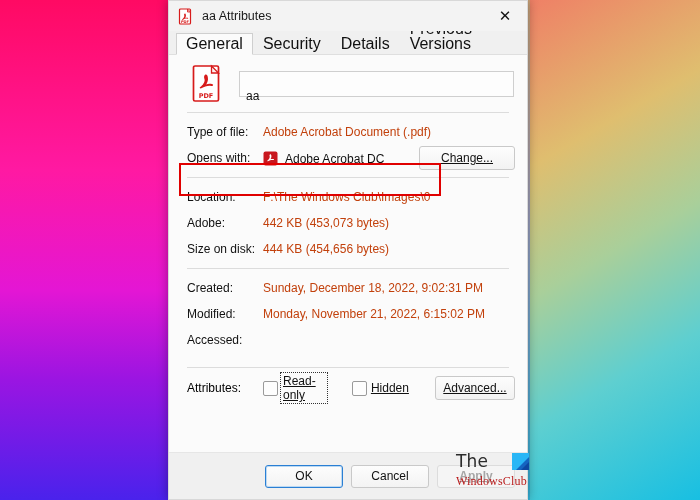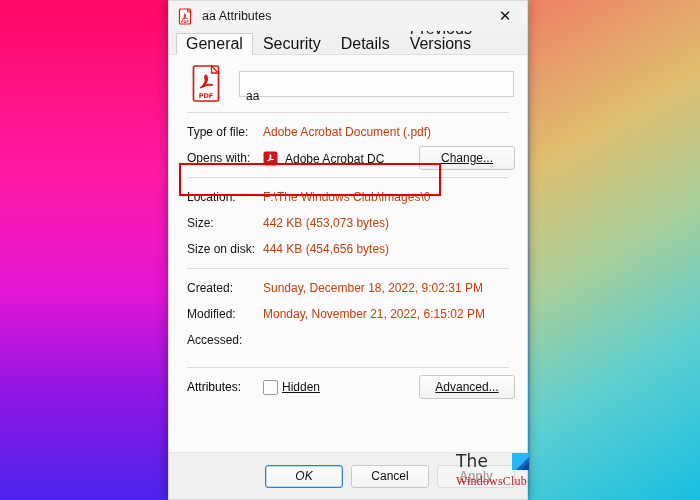--- a/index.html
+++ b/index.html
@@ -290,21 +290,20 @@
     background: linear-gradient(to bottom, #fdfdfd, #f3f3f3);
     border: 1px solid #c9c9c9;
     border-radius: 3px;
     color: #111;
     cursor: default;
     box-sizing: border-box;
   }
   .fbtn.default {
     border: 1px solid #2a7fd4;
     box-shadow: 0 0 0 1px #bcd9f2 inset;
-    font-style: italic;
   }
   .fbtn.disabled {
     color: #a6a6a6;
     background: #f5f5f5;
     border-color: #dcdcdc;
   }
   .fbtn.disabled u { text-decoration: underline; font-weight: bold; }
 </style>
 </head>
 <body>
@@ -370,21 +369,21 @@
         <span class="btn small"><u>Change...</u></span>
       </div>
 
       <div class="sep"></div>
 
       <div class="row">
         <span class="lbl">Location:</span>
         <span class="val">F:\The Windows Club\Images\0</span>
       </div>
       <div class="row">
-        <span class="lbl">Size:</span>
+        <span class="lbl">Adobe:</span>
         <span class="val">442 KB (453,073 bytes)</span>
       </div>
       <div class="row">
         <span class="lbl">Size on disk:</span>
         <span class="val">444 KB (454,656 bytes)</span>
       </div>
 
       <div class="sep"></div>
 
       <div class="row">
@@ -396,20 +395,24 @@
         <span class="val">Monday, November 21, 2022, 6:15:02 PM</span>
       </div>
       <div class="row">
         <span class="lbl">Accessed:</span>
       </div>
 
       <div class="sep" style="margin-top:14px;"></div>
 
       <div class="attr-row">
         <span class="lbl">Attributes:</span>
+        <span class="chk-wrap">
+          <span class="chk"></span>
+          <span class="chk-label focus-dotted"><u>Read-only</u></span>
+        </span>
         <span class="chk-wrap">
           <span class="chk"></span>
           <span class="chk-label"><u>Hidden</u></span>
         </span>
         <span class="btn small" style="margin-left:auto;"><u>Advanced...</u></span>
       </div>
 
       <div class="watermark">
         <div class="wm-inner">
           <div class="wm-line1">The</div>

